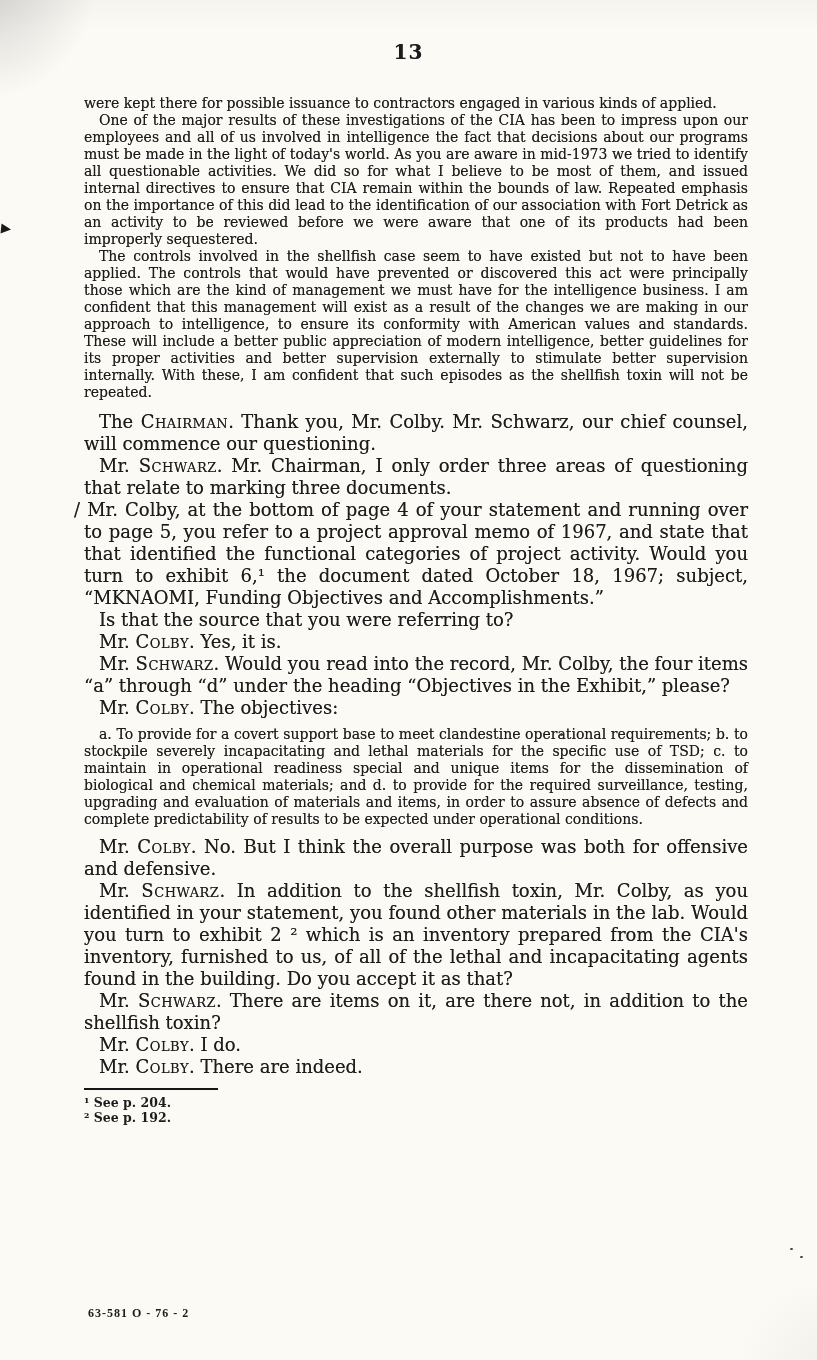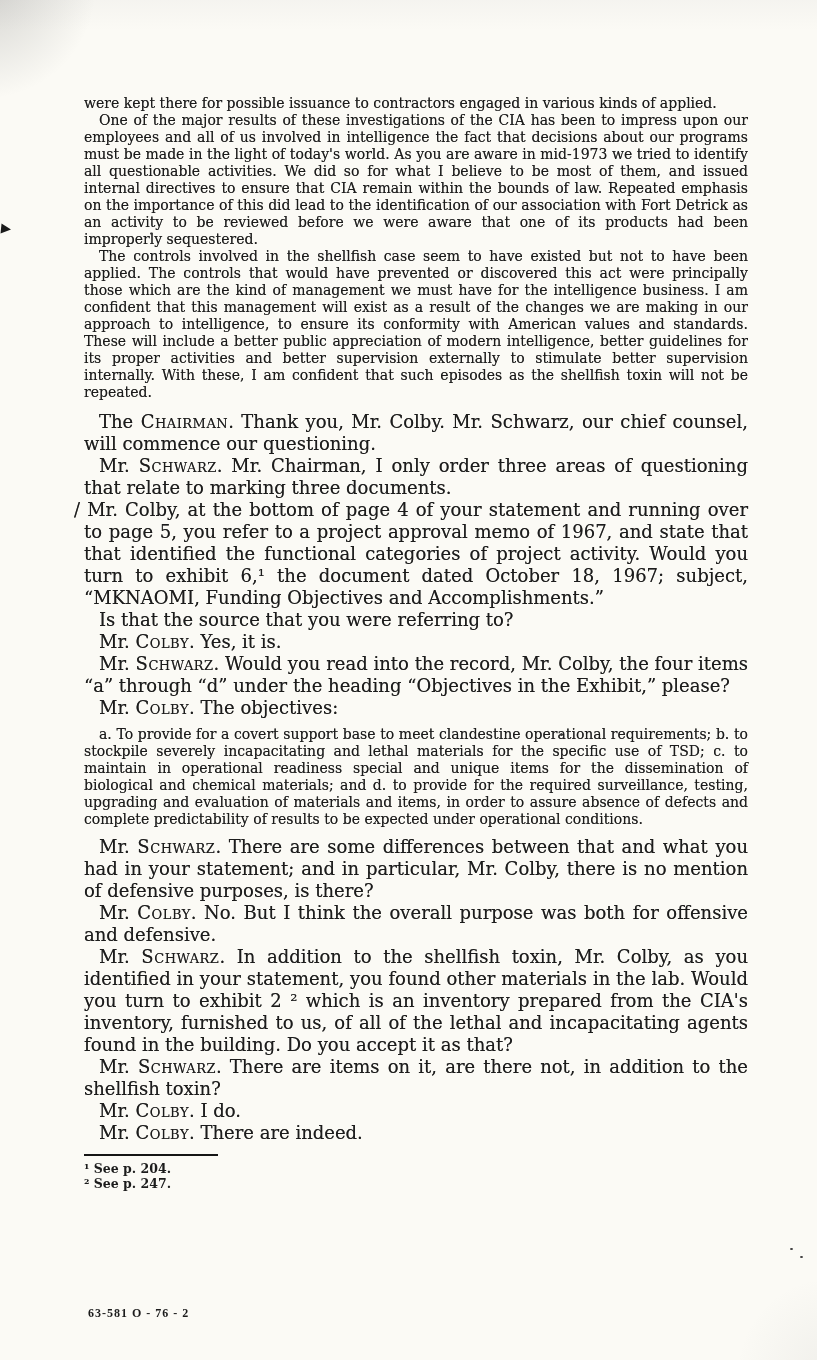--- a/index.html
+++ b/index.html
@@ -101,48 +101,48 @@
   .speck-1 { left: 560px; top: 733px; width: 3px; height: 3px; }
   .speck-2 { left: 790px; top: 1248px; width: 3px; height: 2px; }
   .speck-3 { left: 800px; top: 1256px; width: 3px; height: 2px; }
   .speck-4 { left: 150px; top: 232px; width: 3px; height: 3px; opacity: .6; }
 </style>
 </head>
 <body>
 
 <div class="page">
 
+  <div class="page-number">13</div>
 
   <div class="margin-mark"></div>
 
   <div class="column">
     <div>
         <p class="small"><span>were kept there for possible issuance to contractors engaged in various kinds of applied.</span></p>
         <p class="small indent"><span>One of the major results of these investigations of the CIA has been to impress upon our employees and all of us involved in intelligence the fact that decisions about our programs must be made in the light of today's world. As you are aware in mid-1973 we tried to identify all questionable activities. We did so for what I believe to be most of them, and issued internal directives to ensure that CIA remain within the bounds of law. Repeated emphasis on the importance of this did lead to the identification of our association with Fort Detrick as an activity to be reviewed before we were aware that one of its products had been improperly sequestered.</span></p>
         <p class="small indent"><span>The controls involved in the shellfish case seem to have existed but not to have been applied. The controls that would have prevented or discovered this act were principally those which are the kind of management we must have for the intelligence business. I am confident that this management will exist as a result of the changes we are making in our approach to intelligence, to ensure its conformity with American values and standards. These will include a better public appreciation of modern intelligence, better guidelines for its proper activities and better supervision externally to stimulate better supervision internally. With these, I am confident that such episodes as the shellfish toxin will not be repeated.</span></p>
         <p class="body gap-top indent"><span>The </span><span class="sc">Chairman</span><span>. Thank you, Mr. Colby. Mr. Schwarz, our chief counsel, will commence our questioning.</span></p>
         <p class="body indent"><span>Mr. </span><span class="sc">Schwarz</span><span>. Mr. Chairman, I only order three areas of questioning that relate to marking three documents.</span></p>
         <p class="body hang"><span>/ Mr. Colby, at the bottom of page 4 of your statement and running over to page 5, you refer to a project approval memo of 1967, and state that that identified the functional categories of project activity. Would you turn to exhibit 6,¹ the document dated October 18, 1967; subject, “MKNAOMI, Funding Objectives and Accomplishments.”</span></p>
         <p class="body indent"><span>Is that the source that you were referring to?</span></p>
         <p class="body indent"><span>Mr. </span><span class="sc">Colby</span><span>. Yes, it is.</span></p>
         <p class="body indent"><span>Mr. </span><span class="sc">Schwarz</span><span>. Would you read into the record, Mr. Colby, the four items “a” through “d” under the heading “Objectives in the Exhibit,” please?</span></p>
         <p class="body indent"><span>Mr. </span><span class="sc">Colby</span><span>. The objectives:</span></p>
         <p class="small quote indent"><span>a. To provide for a covert support base to meet clandestine operational requirements; b. to stockpile severely incapacitating and lethal materials for the specific use of TSD; c. to maintain in operational readiness special and unique items for the dissemination of biological and chemical materials; and d. to provide for the required surveillance, testing, upgrading and evaluation of materials and items, in order to assure absence of defects and complete predictability of results to be expected under operational conditions.</span></p>
-        <p class="body indent"><span>Mr. </span><span class="sc">Schwarz</span><span>. There are some differences between that and what you had in your statement; and in particular, Mr. Colby, there is no mention of defensive purposes, is there?</span></p>
         <p class="body indent"><span>Mr. </span><span class="sc">Colby</span><span>. No. But I think the overall purpose was both for offensive and defensive.</span></p>
         <p class="body indent"><span>Mr. </span><span class="sc">Schwarz</span><span>. In addition to the shellfish toxin, Mr. Colby, as you identified in your statement, you found other materials in the lab. Would you turn to exhibit 2 ² which is an inventory prepared from the CIA's inventory, furnished to us, of all of the lethal and incapacitating agents found in the building. Do you accept it as that?</span></p>
         <p class="body indent"><span>Mr. </span><span class="sc">Schwarz</span><span>. There are items on it, are there not, in addition to the shellfish toxin?</span></p>
         <p class="body indent"><span>Mr. </span><span class="sc">Colby</span><span>. I do.</span></p>
         <p class="body indent"><span>Mr. </span><span class="sc">Colby</span><span>. There are indeed.</span></p>
       </div>
 
     <div class="fn-rule"></div>
     <div>
         <div class="footnote">¹ See p. 204.</div>
-        <div class="footnote">² See p. 247.</div>
+        <div class="footnote">² See p. 192.</div>
       </div>
   </div>
 
   <div class="footer">63-581 O - 76 - 2</div>
 
   <div class="speck speck-1"></div>
   <div class="speck speck-2"></div>
   <div class="speck speck-3"></div>
   <div class="speck speck-4"></div>
 

